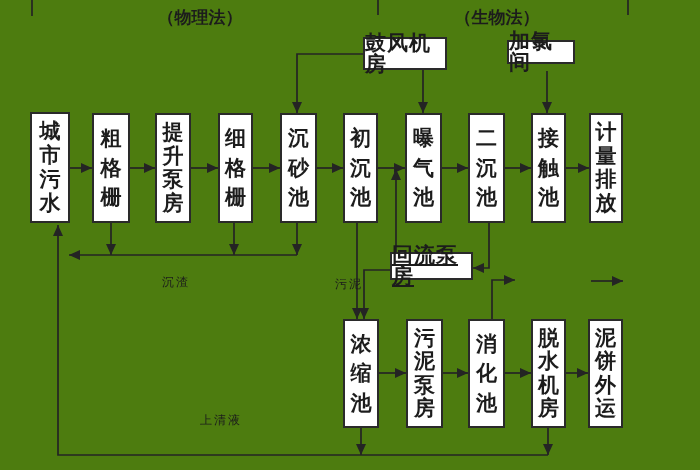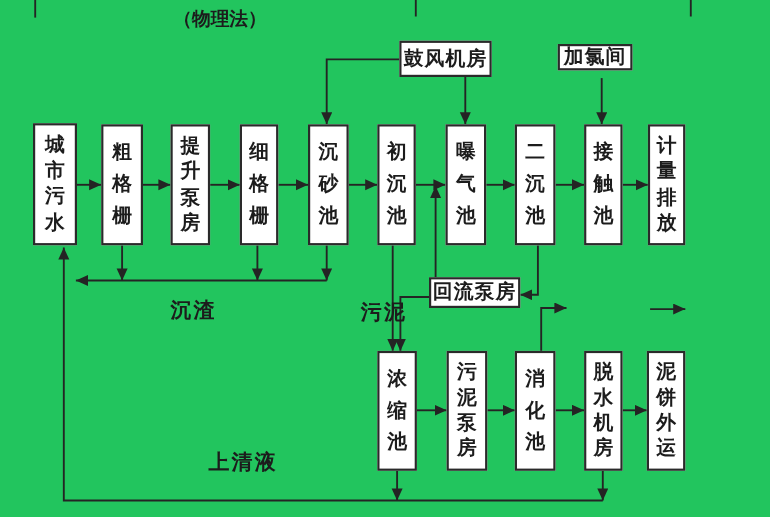--- a/index.html
+++ b/index.html
@@ -1,30 +1,30 @@
 <!DOCTYPE html>
 <html><head>
 <meta charset="utf-8">
 <style>
   html,body{margin:0;padding:0;background:#ffffff;}
   .stage{
     position:relative;
     width:700px;height:470px;
-    background:#22c55e;
+    background:#4d7c0f;
     font-family:"DejaVu Sans","Liberation Sans",sans-serif;
     color:#1c1c1c;
     overflow:hidden;
   }
   .stage svg{position:absolute;left:0;top:0;}
   .pbox{
     position:absolute;
     box-sizing:border-box;
     border:2px solid #2a2a2a;
     background:#ffffff;
-    font-size:18px;
+    font-size:21px;
     font-weight:bold;
     color:#1c1c1c;
     z-index:2;
   }
   .pbox.vert{
     display:flex;flex-direction:column;
     justify-content:space-evenly;align-items:center;
     padding:4px 0;
     line-height:1;
   }
@@ -36,21 +36,21 @@
   .seclabel{
     position:absolute;
     transform:translate(-50%,0);
     font-size:17px;font-weight:bold;
     white-space:nowrap;
     z-index:2;
   }
   .flabel{
     position:absolute;
     transform:translate(-50%,-50%);
-    font-size:19px;font-weight:bold;
+    font-size:12px;font-weight:normal;
     letter-spacing:2px;
     white-space:nowrap;
     z-index:2;
   }
 </style>
 </head>
 <body>
 
 <div class="stage">
 
@@ -100,20 +100,21 @@
       <path d="M505,373 H531" marker-end="url(#ah)"></path>
       <path d="M566,373 H588" marker-end="url(#ah)"></path>
 
       <path d="M361,428 V455" marker-end="url(#ah)"></path>
       <path d="M548,428 V455" marker-end="url(#ah)"></path>
       <path d="M548,455 H58 V225" marker-end="url(#ah)"></path>
     </g>
   </svg>
 
   <div class="seclabel" style="left:200px;top:6px;">（物理法）</div>
+  <div class="seclabel" style="left:497px;top:6px;">（生物法）</div>
 
   <div class="pbox vert vtext" style="left:30px;top:112px;width:40px;height:111px;">
       <span>城</span>
       <span>市</span>
       <span>污</span>
       <span>水</span>
     </div>
   <div class="pbox vert vtext" style="left:92px;top:113px;width:38px;height:110px;">
       <span>粗</span>
       <span>格</span>
@@ -157,21 +158,21 @@
     </div>
   <div class="pbox vert vtext" style="left:589px;top:113px;width:34px;height:110px;">
       <span>计</span>
       <span>量</span>
       <span>排</span>
       <span>放</span>
     </div>
 
   <div class="pbox horiz" style="left:363px;top:37px;width:84px;height:33px;">鼓风机房</div>
   <div class="pbox horiz" style="left:507px;top:40px;width:68px;height:24px;">加氯间</div>
-  <div class="pbox horiz" style="left:390px;top:252px;width:83px;height:28px;">回流泵房</div>
+  <div class="pbox horiz" style="left:390px;top:252px;width:83px;height:28px;text-decoration:underline;">回流泵房</div>
 
   <div class="pbox vert vtext" style="left:343px;top:319px;width:36px;height:109px;">
       <span>浓</span>
       <span>缩</span>
       <span>池</span>
     </div>
   <div class="pbox vert vtext" style="left:406px;top:319px;width:37px;height:109px;">
       <span>污</span>
       <span>泥</span>
       <span>泵</span>

